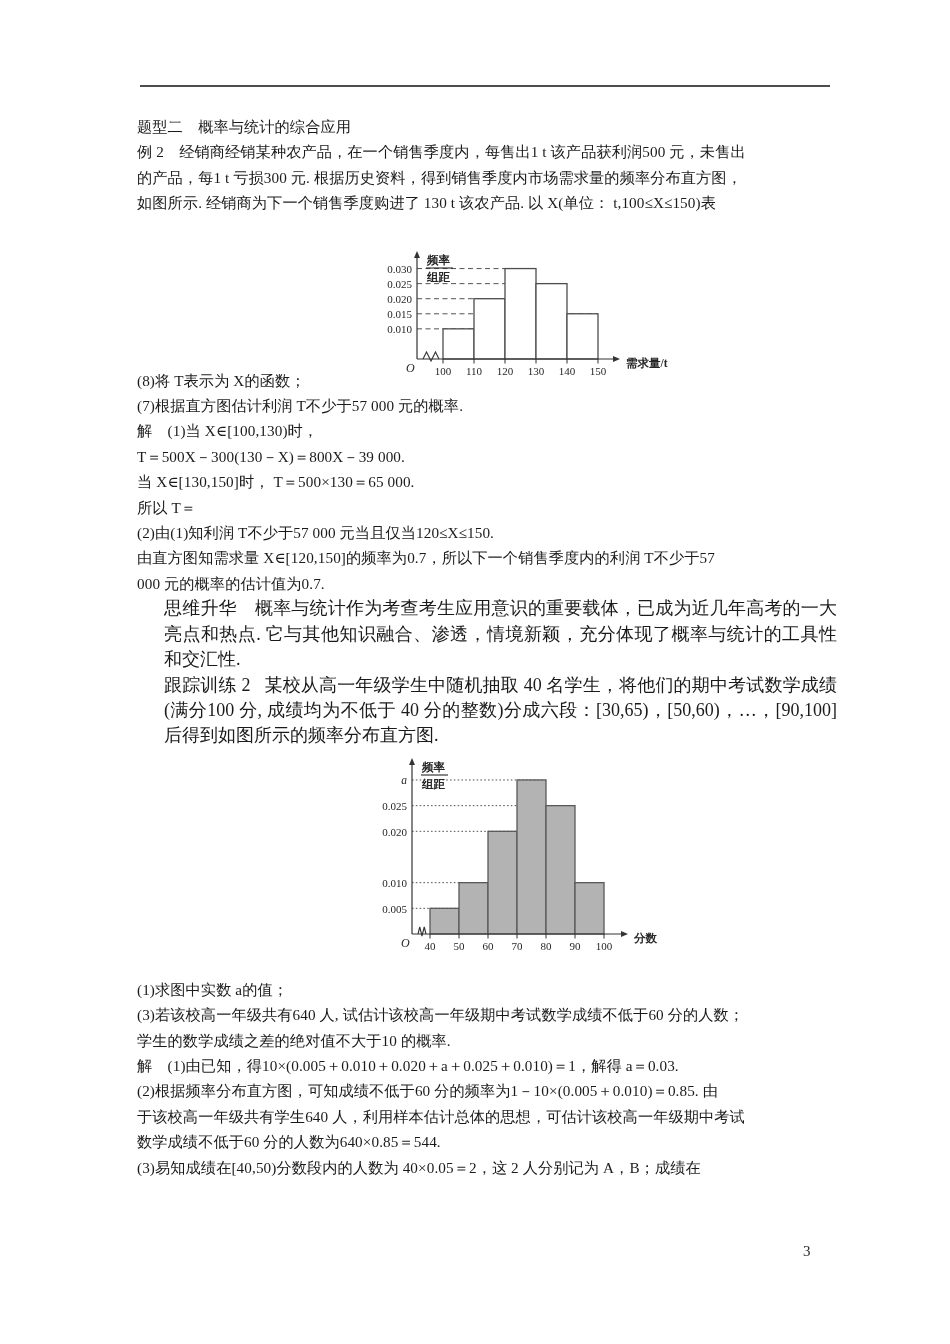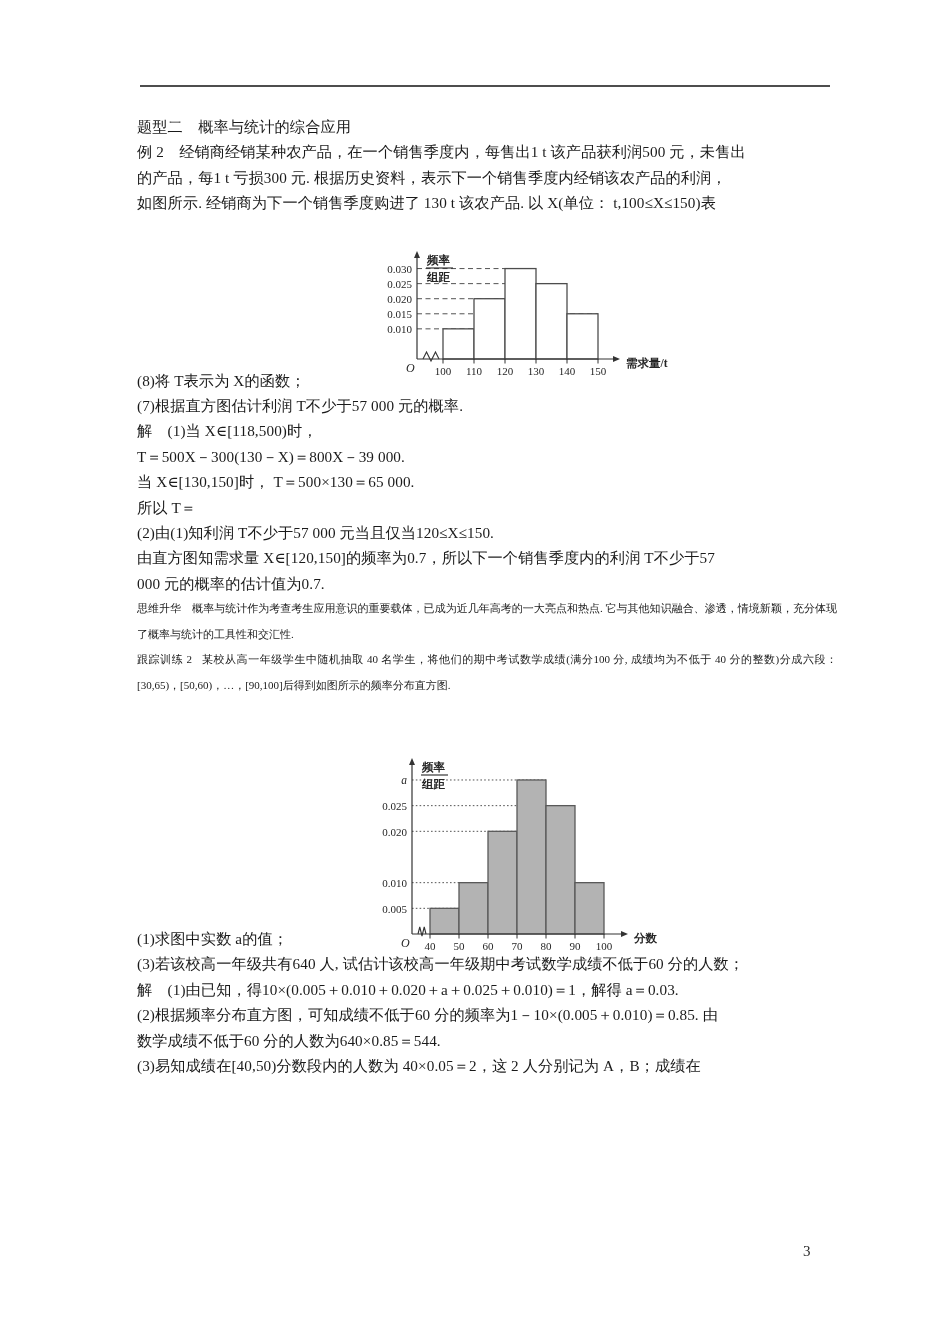--- a/index.html
+++ b/index.html
@@ -37,24 +37,25 @@
     width: 700px;
   }
   .line {
     font-size: 15.2px;
     line-height: 25.4px;
     letter-spacing: 0.1px;
     white-space: nowrap;
   }
   .bold { font-weight: normal; }
   .para {
-    font-size: 11px;
+    font-size: 18px;
     line-height: 25.4px;
     text-align: justify;
     text-justify: inter-ideograph;
+    margin-left: 27px;
   }
 
   
   .page-number {
     position: absolute;
     left: 803px;
     top: 1243px;
     font-size: 15px;
     color: #2b2b2b;
   }
@@ -83,49 +84,51 @@
 
 <div class="page">
 
   <div class="header-rule"></div>
 
   <div class="content">
 
     <div class="line">题型二　概率与统计的综合应用</div>
 
     <div class="line">例 2　经销商经销某种农产品，在一个销售季度内，每售出1 t 该产品获利润500 元，未售出</div>
-    <div class="line">的产品，每1 t 亏损300 元. 根据历史资料，表示下一个销售季度内经销该农产品的利润，</div>
+    <div class="line">的产品，每1 t 亏损300 元. 根据历史资料，得到销售季度内市场需求量的频率分布直方图，</div>
     <div class="line">如图所示. 经销商为下一个销售季度购进了 130 t 该农产品. 以 X(单位： t,100≤X≤150)表</div>
 
     <div style="height:152px"></div>
 
     <div class="line">(8)将 T表示为 X的函数；</div>
     <div class="line">(7)根据直方图估计利润 T不少于57 000 元的概率.</div>
 
-    <div class="line">解　(1)当 X∈[118,500)时，</div>
+    <div class="line">解　(1)当 X∈[100,130)时，</div>
     <div class="line">T＝500X－300(130－X)＝800X－39 000.</div>
     <div class="line">当 X∈[130,150]时， T＝500×130＝65 000.</div>
     <div class="line">所以 T＝</div>
     <div class="line">(2)由(1)知利润 T不少于57 000 元当且仅当120≤X≤150.</div>
     <div class="line">由直方图知需求量 X∈[120,150]的频率为0.7，所以下一个销售季度内的利润 T不少于57</div>
     <div class="line">000 元的概率的估计值为0.7.</div>
 
     <div class="para">思维升华　概率与统计作为考查考生应用意识的重要载体，已成为近几年高考的一大亮点和热点. 它与其他知识融合、渗透，情境新颖，充分体现了概率与统计的工具性和交汇性.</div>
 
     <div class="para">
       <span class="bold">跟踪训练 2</span>&nbsp;&nbsp;&nbsp;<span>某校从高一年级学生中随机抽取 40 名学生，将他们的期中考试数学成绩(满分100 分, 成绩均为不低于 40 分的整数)分成六段：[30,65)，[50,60)，…，[90,100]后得到如图所示的频率分布直方图.</span>
     </div>
 
     <div style="height:228px"></div>
 
     <div class="line">(1)求图中实数 a的值；</div>
     <div class="line">(3)若该校高一年级共有640 人, 试估计该校高一年级期中考试数学成绩不低于60 分的人数；</div>
+    <div class="line">学生的数学成绩之差的绝对值不大于10 的概率.</div>
 
     <div class="line">解　(1)由已知，得10×(0.005＋0.010＋0.020＋a＋0.025＋0.010)＝1，解得 a＝0.03.</div>
     <div class="line">(2)根据频率分布直方图，可知成绩不低于60 分的频率为1－10×(0.005＋0.010)＝0.85. 由</div>
+    <div class="line">于该校高一年级共有学生640 人，利用样本估计总体的思想，可估计该校高一年级期中考试</div>
     <div class="line">数学成绩不低于60 分的人数为640×0.85＝544.</div>
     <div class="line">(3)易知成绩在[40,50)分数段内的人数为 40×0.05＝2，这 2 人分别记为 A，B；成绩在</div>
 
   </div>
 
   <div class="chart-1">
     <svg class="chart-svg" id="svg-chart-0" width="340" height="145" viewBox="0 0 340 145">
         <line x1="62" y1="85.85507246376812" x2="243" y2="85.85507246376812" stroke="#404040" stroke-width="0.9" stroke-dasharray="5,3.5"></line>
         <text x="57" y="90.05507246376813" text-anchor="end" font-size="11" font-style="normal">0.010</text>
         <line x1="62" y1="70.78260869565219" x2="243" y2="70.78260869565219" stroke="#404040" stroke-width="0.9" stroke-dasharray="5,3.5"></line>

